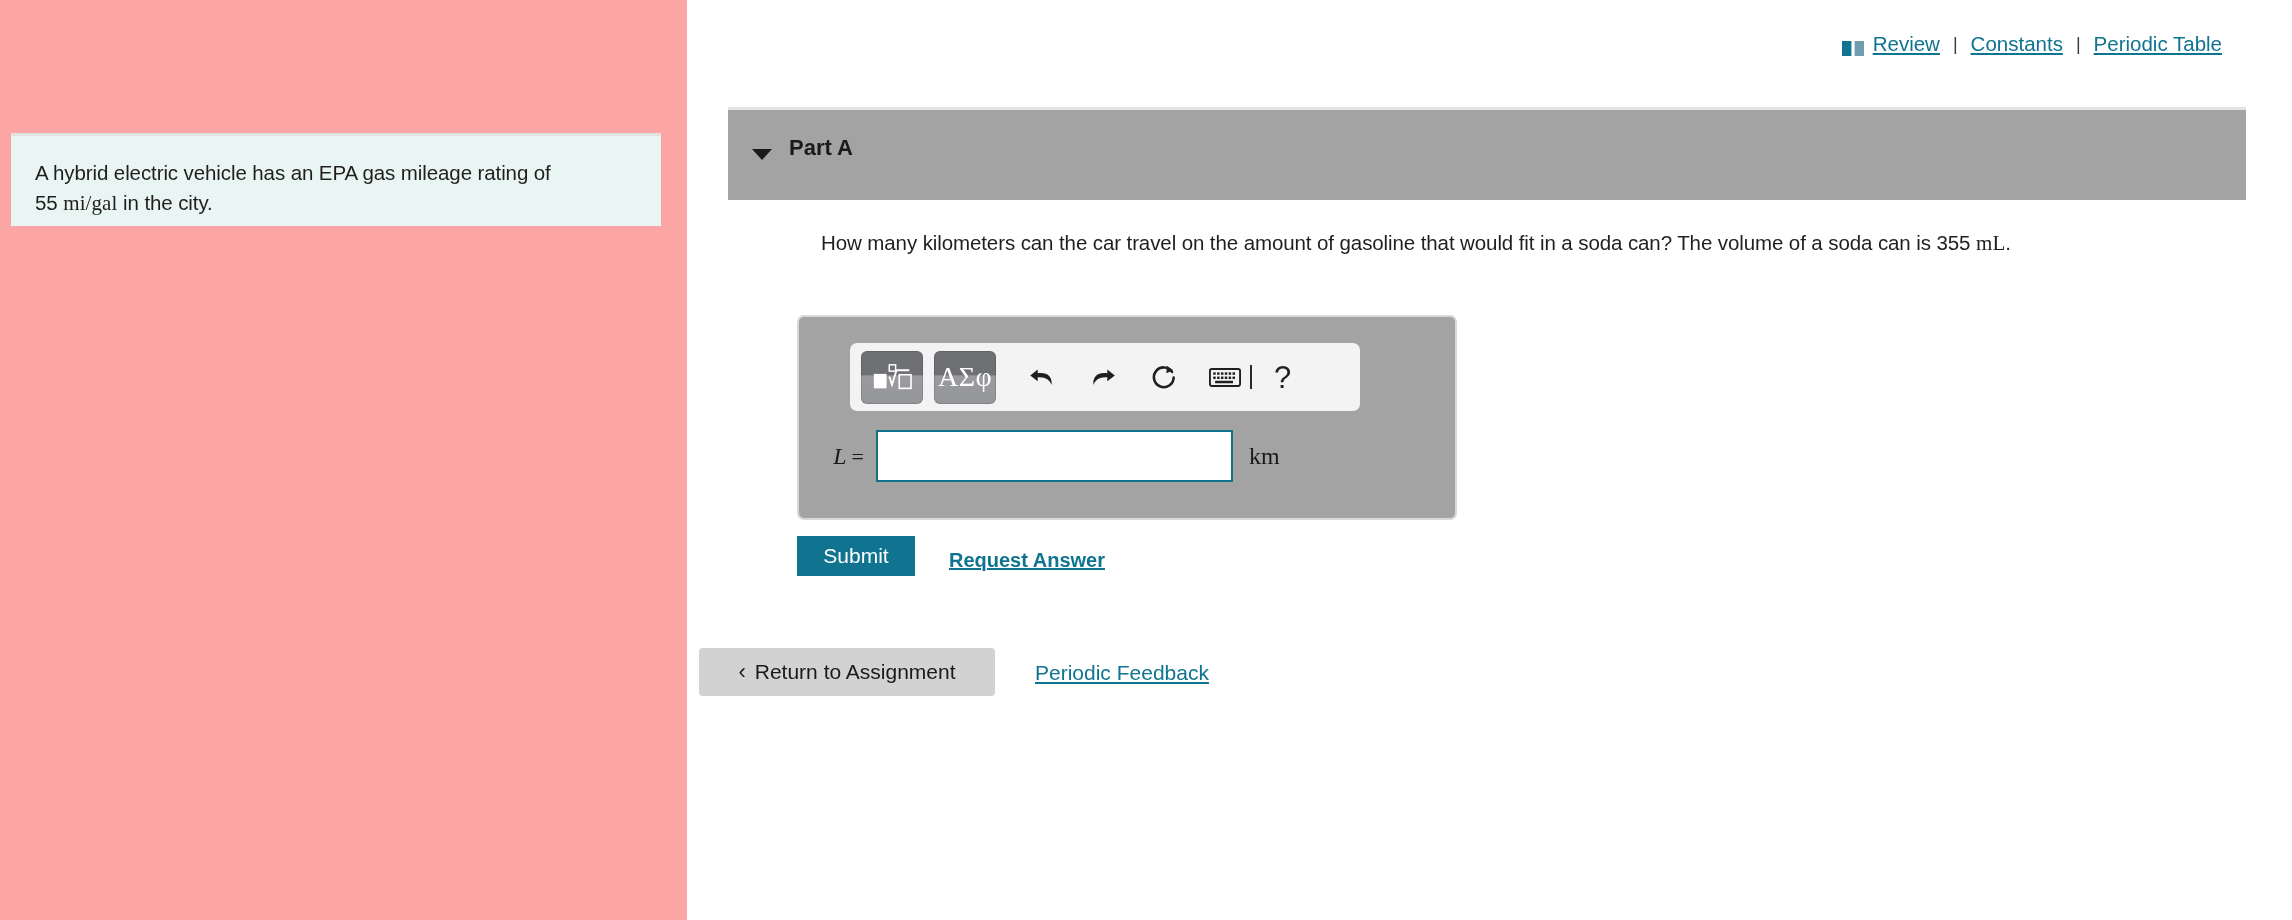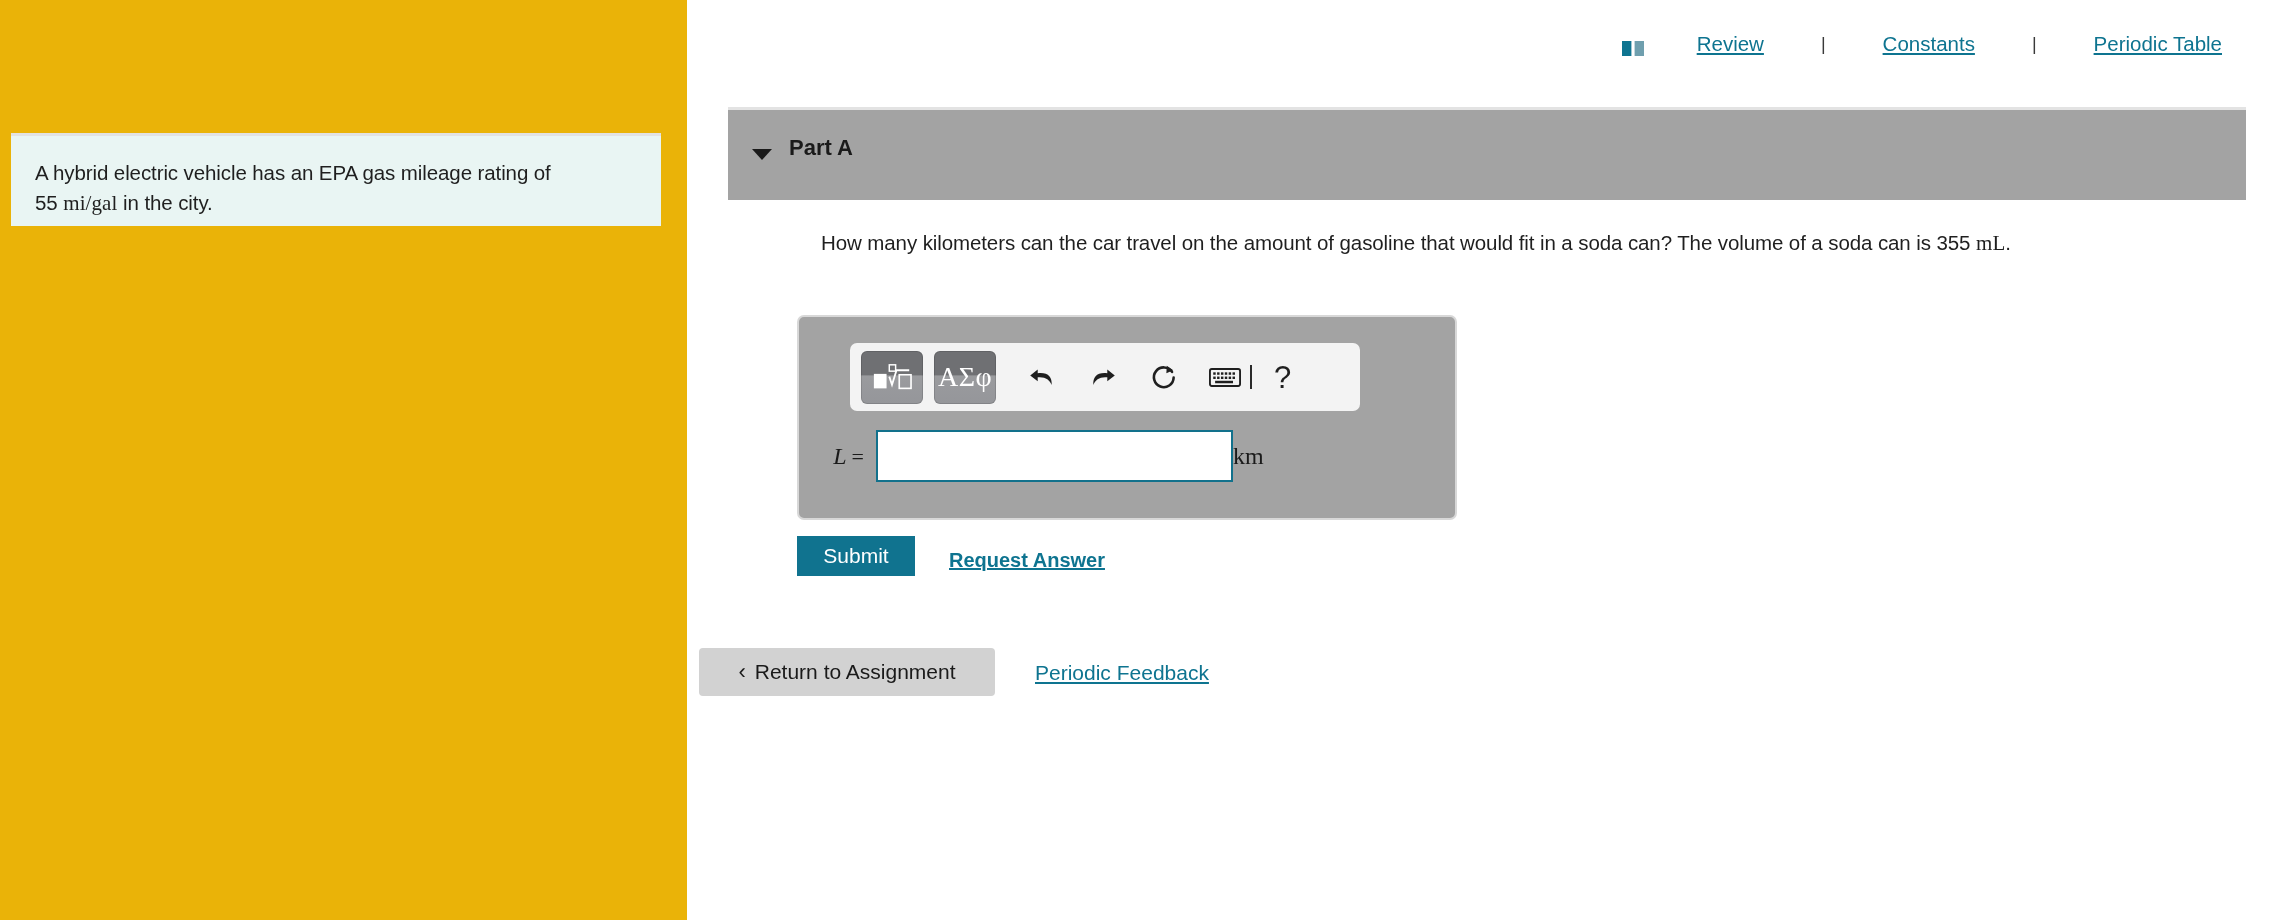--- a/index.html
+++ b/index.html
@@ -20,21 +20,21 @@
     width: 2292px;
     height: 920px;
   }
 
   
   .left-panel {
     position: absolute;
     left: 0; top: 0;
     width: 772px;
     height: 920px;
-    background: #eab308;
+    background: #fca5a5;
     border-right: 3px solid #b6cde0;
     box-sizing: border-box;
   }
   .problem-box {
     position: absolute;
     left: 11px;
     top: 133px;
     width: 650px;
     height: 93px;
     background: #e9f5f3;
@@ -68,21 +68,20 @@
 
   
   .header-links {
     position: absolute;
     right: 70px;
     top: 32px;
     display: flex;
     align-items: center;
     font-size: 20.5px;
     white-space: nowrap;
-    gap: 44px;
   }
   .book-icon {
     display: inline-block;
     width: 22px;
     height: 17px;
     margin-right: 9px;
     position: relative;
     top: 2px;
   }
   .hl-link {
@@ -242,20 +241,21 @@
     border: 2px solid #12718c;
     background: #ffffff;
     box-sizing: border-box;
     font-size: 20px;
     padding: 0 8px;
     font-family: "Liberation Serif", serif;
     outline: none;
     color: #1a1a1a;
   }
   .unit-label {
+    margin-left: 16px;
     font-family: "Liberation Serif", serif;
     font-size: 24px;
     color: #1a1a1a;
   }
 
   
   .submit-btn {
     position: absolute;
     left: 110px;
     top: 536px;

